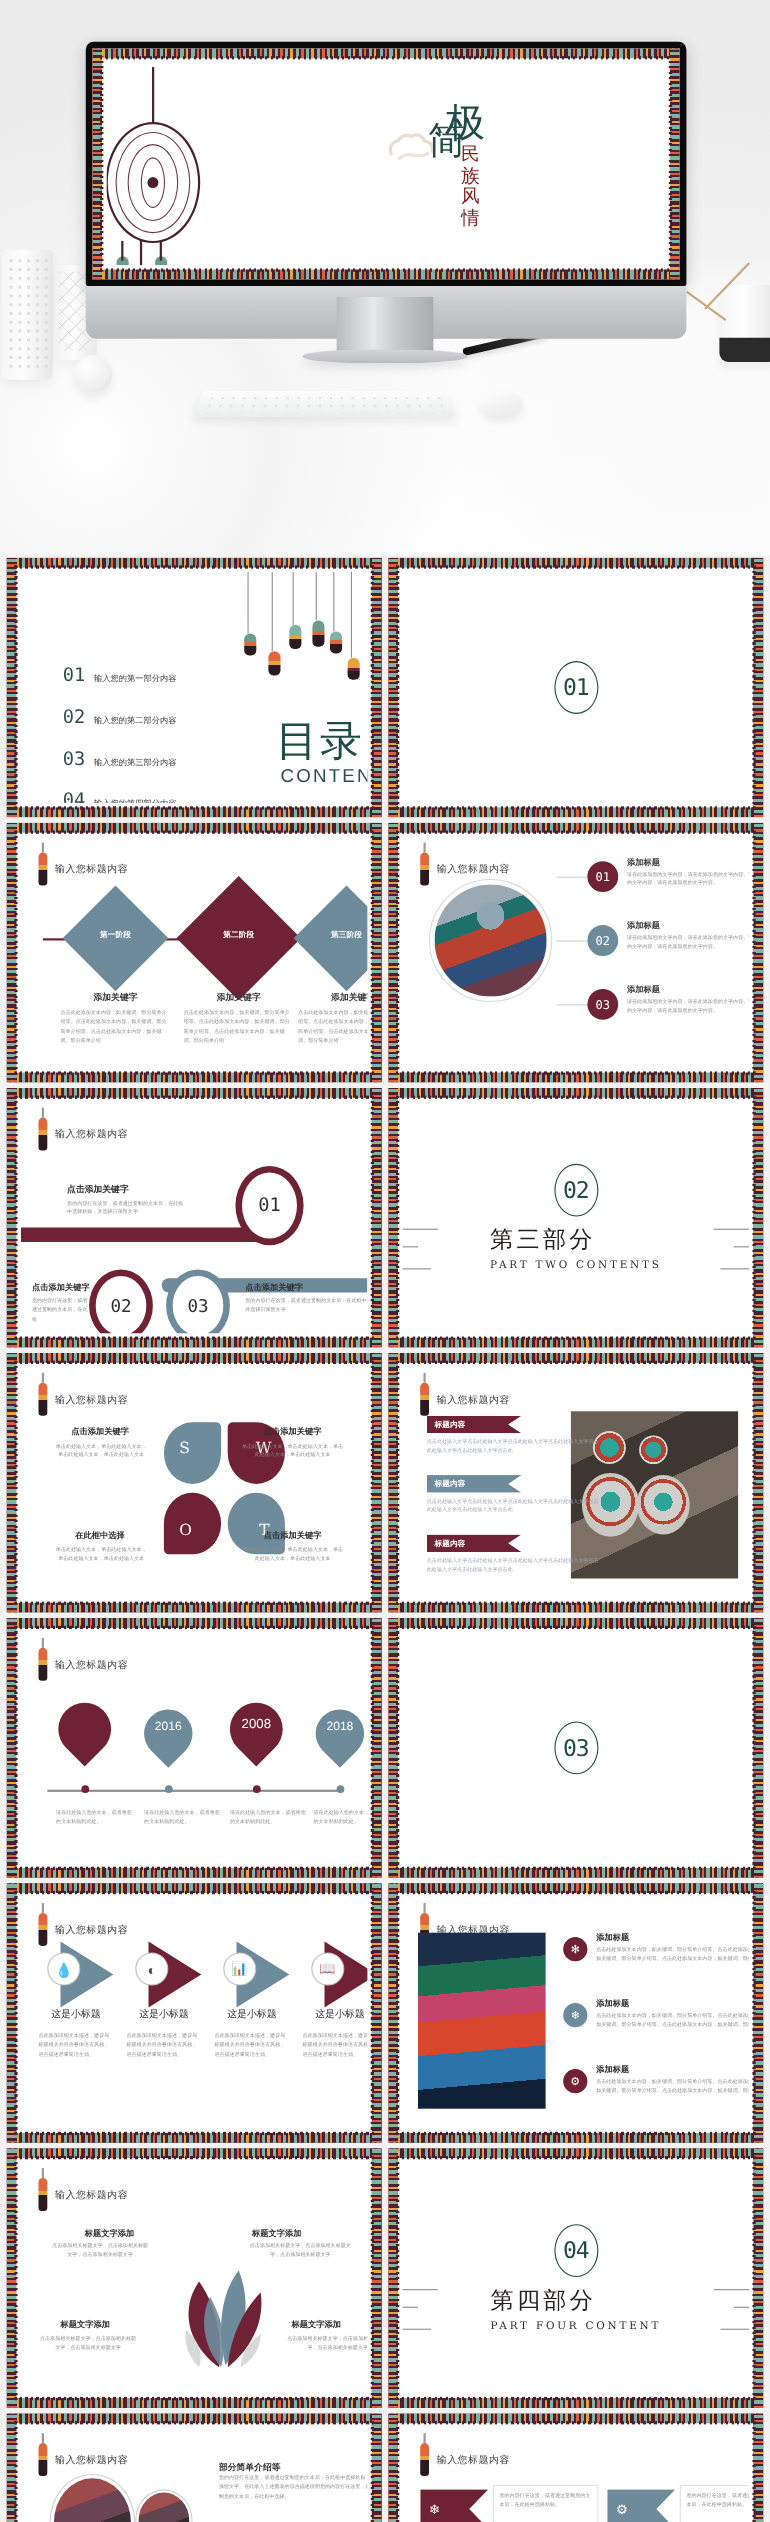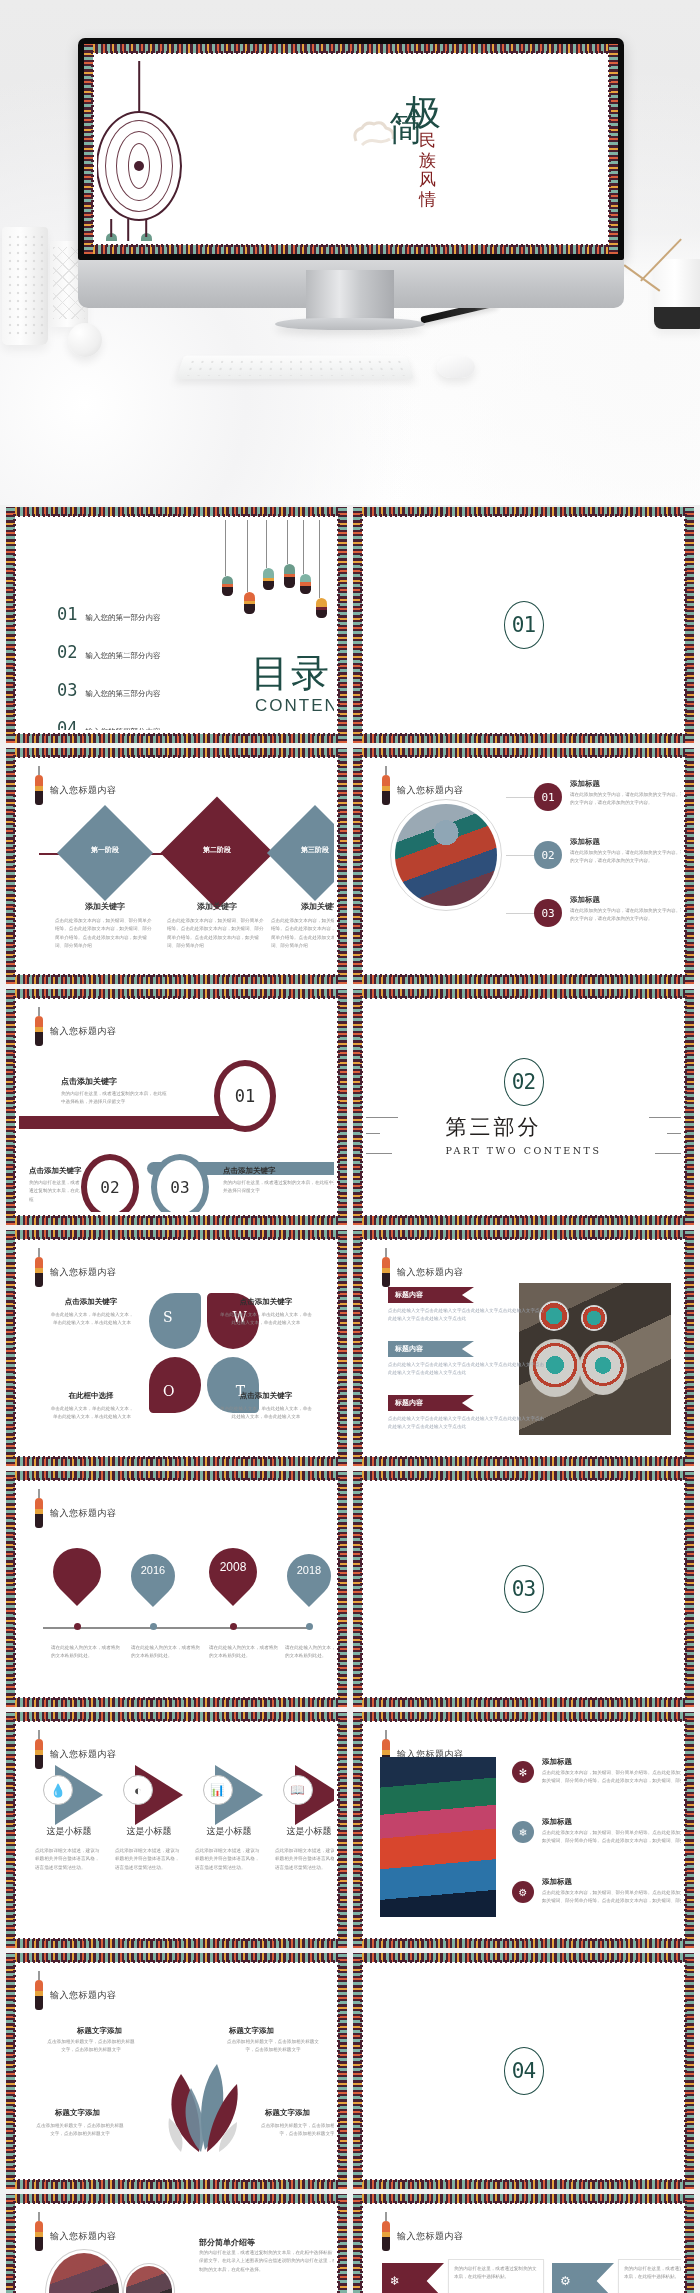--- a/index.html
+++ b/index.html
@@ -539,20 +539,30 @@
     </div>
   </div>
 
   <div class="slide">
     <div class="eth-outer"></div>
     <div class="eth-inner"></div>
     <div class="eth-teeth"></div>
     <div class="canvas">
       <div class="sec">
         <div class="sec-num">04</div>
+        <div class="sec-wrap">
+          <div class="sec-cn">第四部分</div>
+          <div class="sec-en">PART FOUR CONTENT</div>
+          <div class="rule" style="left:-100px;top:11px;width:52px;"></div>
+          <div class="rule" style="right:-100px;top:11px;width:52px;"></div>
+          <div class="rule" style="left:-126px;top:27px;width:60px;"></div>
+          <div class="rule" style="right:-126px;top:27px;width:60px;"></div>
+          <div class="rule" style="left:-100px;top:47px;width:46px;"></div>
+          <div class="rule" style="right:-100px;top:47px;width:46px;"></div>
+        </div>
       </div>
     </div>
   </div>
 
   <div class="slide">
     <div class="eth-outer"></div>
     <div class="eth-inner"></div>
     <div class="eth-teeth"></div>
     <div class="canvas">
       <div class="feather-title">

